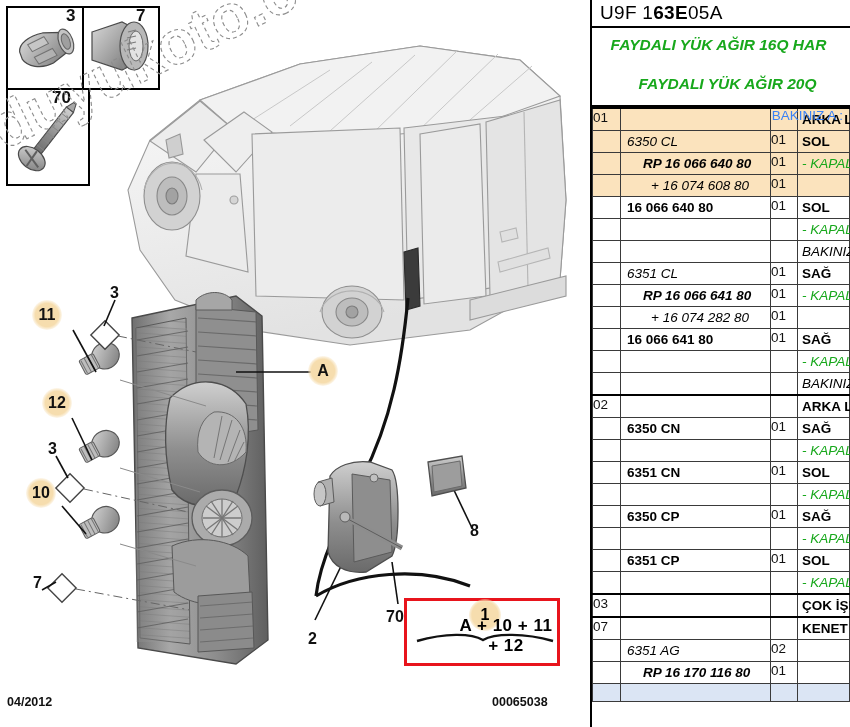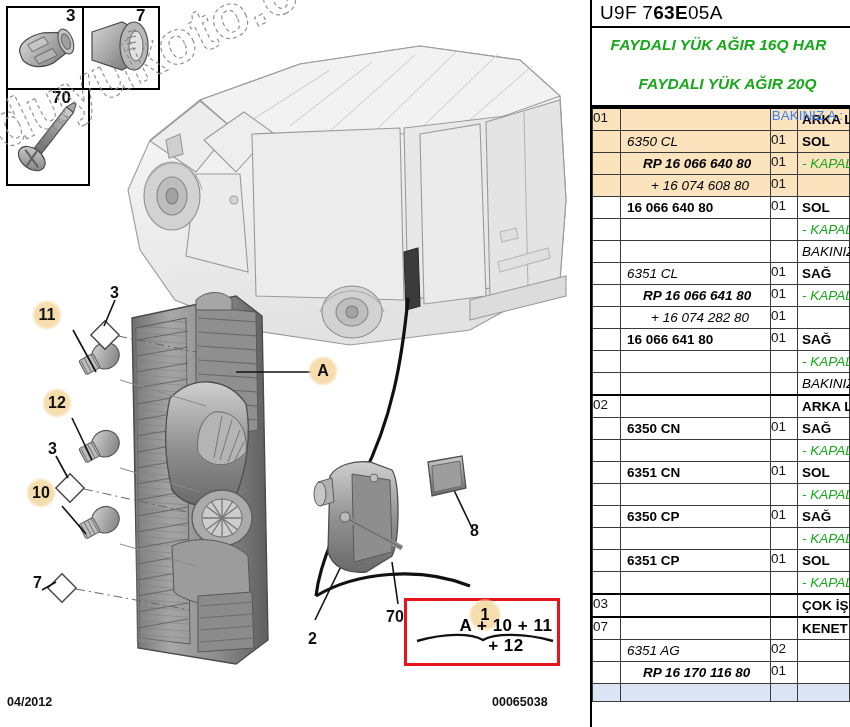--- a/index.html
+++ b/index.html
@@ -414,21 +414,21 @@
       <text x="4" y="150" transform="rotate(-26 4 150)">duyukoto.com</text>
     </svg>
 
     <div class="foot" id="foot-date">04/2012</div>
     <div class="foot" id="foot-ref">00065038</div>
   </div>
 
   <div id="tablepane">
 
     <div id="codeline">
-      <span>U9F 7 </span>
+      <span>U9F 1 </span>
         <span class="b">63E</span>
         <span> 05A</span>
     </div>
 
     <div id="titleblock">
       <div class="tline">FAYDALI YÜK AĞIR 16Q HAR</div>
       <div class="tline l2">FAYDALI YÜK AĞIR 20Q </div>
       <div class="tsee">BAKINIZ A :</div>
     </div>
 

